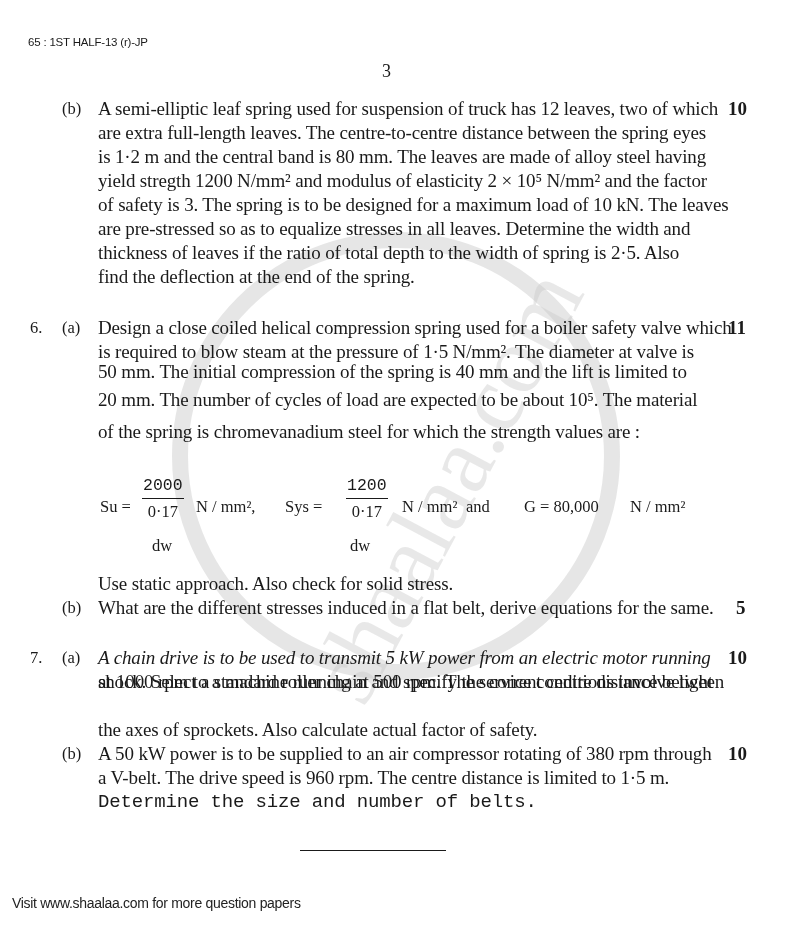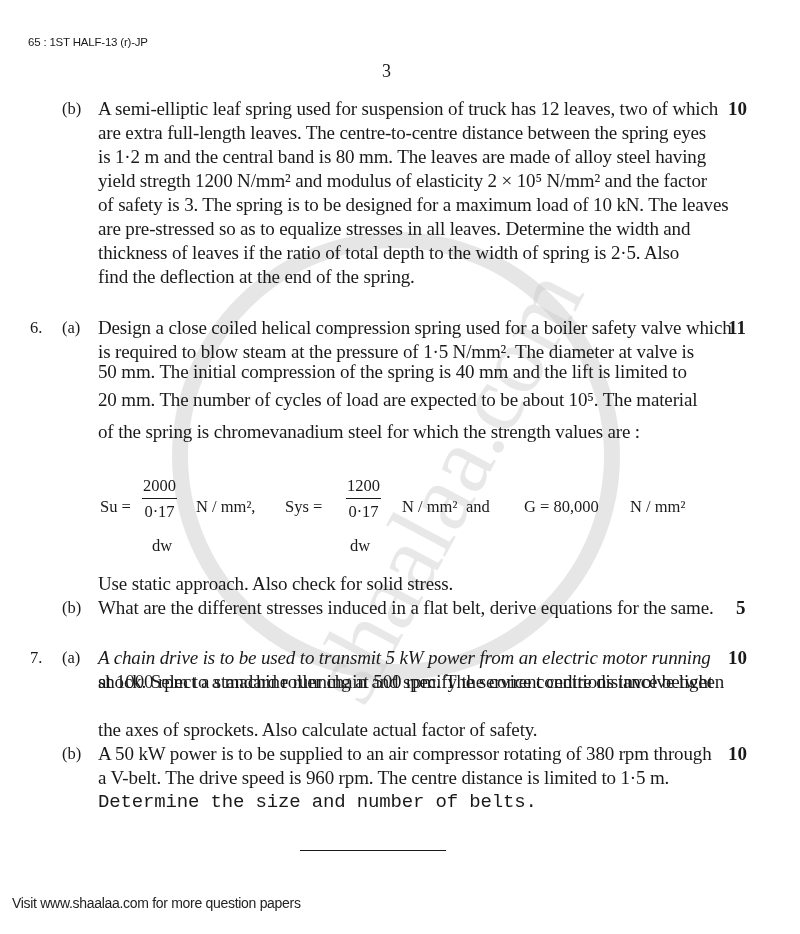--- a/index.html
+++ b/index.html
@@ -12,21 +12,21 @@
   .con-line { position: absolute; left: 28px; top: 61px; font-size: 18px; font-weight: bold; letter-spacing: 0.2px; }
   .page-num { position: absolute; left: 382px; top: 61px; font-size: 18px; }
 
   .line { position: absolute; font-size: 19px; white-space: nowrap; line-height: 24px; letter-spacing: -0.15px; }
   .qnum { position: absolute; font-size: 16.5px; line-height: 24px; }
   .marks { position: absolute; font-size: 19px; font-weight: bold; line-height: 24px; }
 
   .formula { position: absolute; top: 474px; left: 100px; font-size: 16.5px; height: 90px; }
   .fpart { position: absolute; white-space: nowrap; }
   .frac { position: absolute; text-align: center; }
-  .frac .num { display: block; border-bottom: 1.2px solid #1a1a1a; padding: 0 1px 2px 1px; line-height: 20px; }
+  .frac .num { display: block; border-bottom: 1.2px solid #1a1a1a; padding: 0 1px 2px 1px; line-height: 20px; font-family: Liberation Mono, monospace; }
   .frac .den { display: block; line-height: 22px; padding-top: 2px; }
 
   .rule { position: absolute; left: 300px; top: 850px; width: 146px; height: 0; border-top: 1.6px solid #1a1a1a; }
   .footer { position: absolute; left: 12px; top: 895px; font-size: 14px; letter-spacing: -0.3px; color: #222; }
 
   .watermark { position: absolute; left: 172px; top: 232px; width: 448px; height: 448px; border-radius: 50%; border: 16px solid rgba(200,200,200,0.45); box-sizing: border-box; pointer-events: none; }
   .watermark-text { position: absolute; left: 210px; top: 430px; font-size: 96px; color: rgba(200,200,200,0.42); transform: rotate(-62deg); transform-origin: center; white-space: nowrap; pointer-events: none; }
 </style>
 </head>
 <body>

